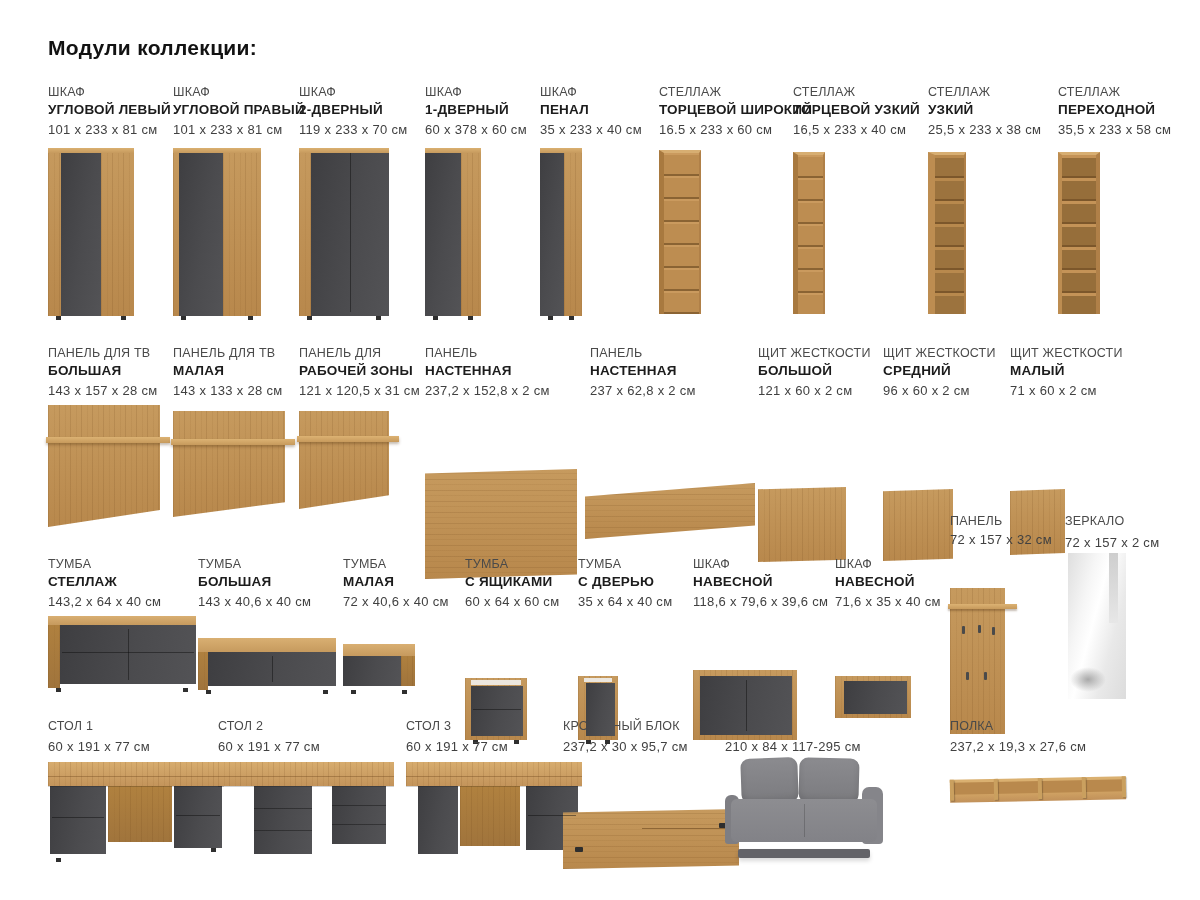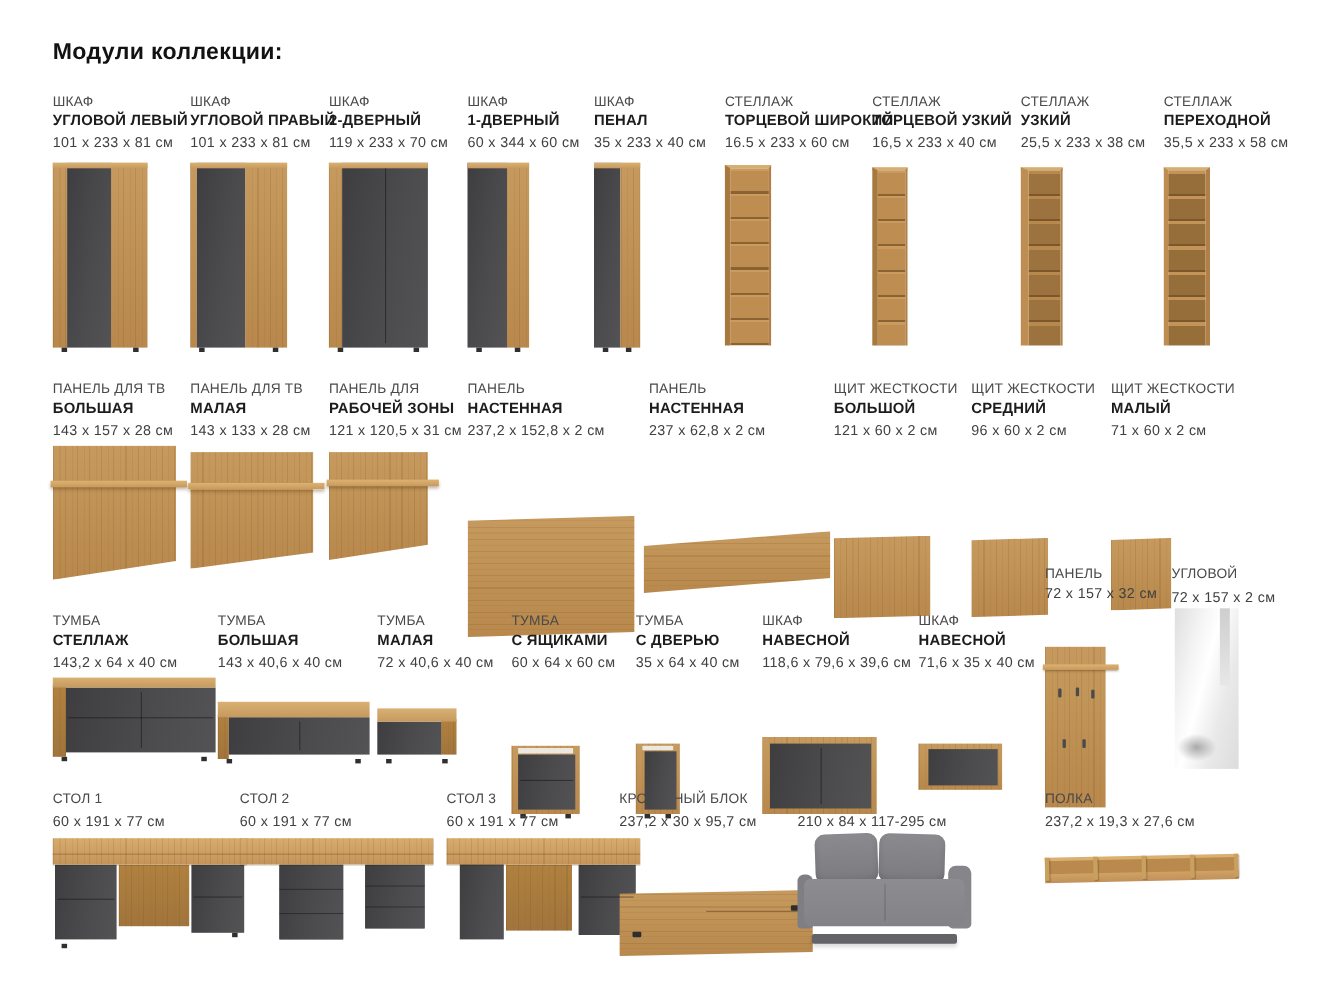--- a/index.html
+++ b/index.html
@@ -131,21 +131,21 @@
     <div class="wd gr" style="width:12px"></div>
     <div class="dk ln-v" style="width:78px"></div>
     <i class="ft"></i>
       <i class="ft2"></i>
   </div>
 </div>
 
 <div class="module" style="left:425px;top:84px">
   <div class="l1">ШКАФ</div>
   <div class="l2">1-ДВЕРНЫЙ</div>
-  <div class="dims">60 х 344 х 60 см</div>
+  <div class="dims">60 х 378 х 60 см</div>
   <div class="fig f-ward" style="top:64px;width:56px;height:168px">
     <div class="dk" style="width:36px"></div>
     <div class="wd gr" style="width:20px"></div>
     <i class="ft"></i>
       <i class="ft2"></i>
   </div>
 </div>
 
 <div class="module" style="left:540px;top:84px">
   <div class="l1">ШКАФ</div>
@@ -259,21 +259,21 @@
     <div class="hshelf"></div>
     <i class="hook" style="left:12px;top:38px"></i>
     <i class="hook" style="left:28px;top:37px"></i>
     <i class="hook" style="left:42px;top:39px"></i>
     <i class="hook" style="left:16px;top:84px"></i>
     <i class="hook" style="left:34px;top:84px"></i>
   </div>
 </div>
 
 <div class="module" style="left:1065px;top:513px;line-height:16px">
-  <div class="l1">УГЛОВОЙ</div>
+  <div class="l1">ЗЕРКАЛО</div>
   <div class="dims" style="margin-top:6px">72 х 157 х 2 см</div>
   <div class="fig f-mirror" style="left:3px;top:40px;width:58px;height:146px">
     <div class="blob"></div>
   </div>
 </div>
 
 <div class="module" style="left:48px;top:556px">
   <div class="l1">ТУМБА</div>
   <div class="l2">СТЕЛЛАЖ</div>
   <div class="dims">143,2 х 64 х 40 см</div>

